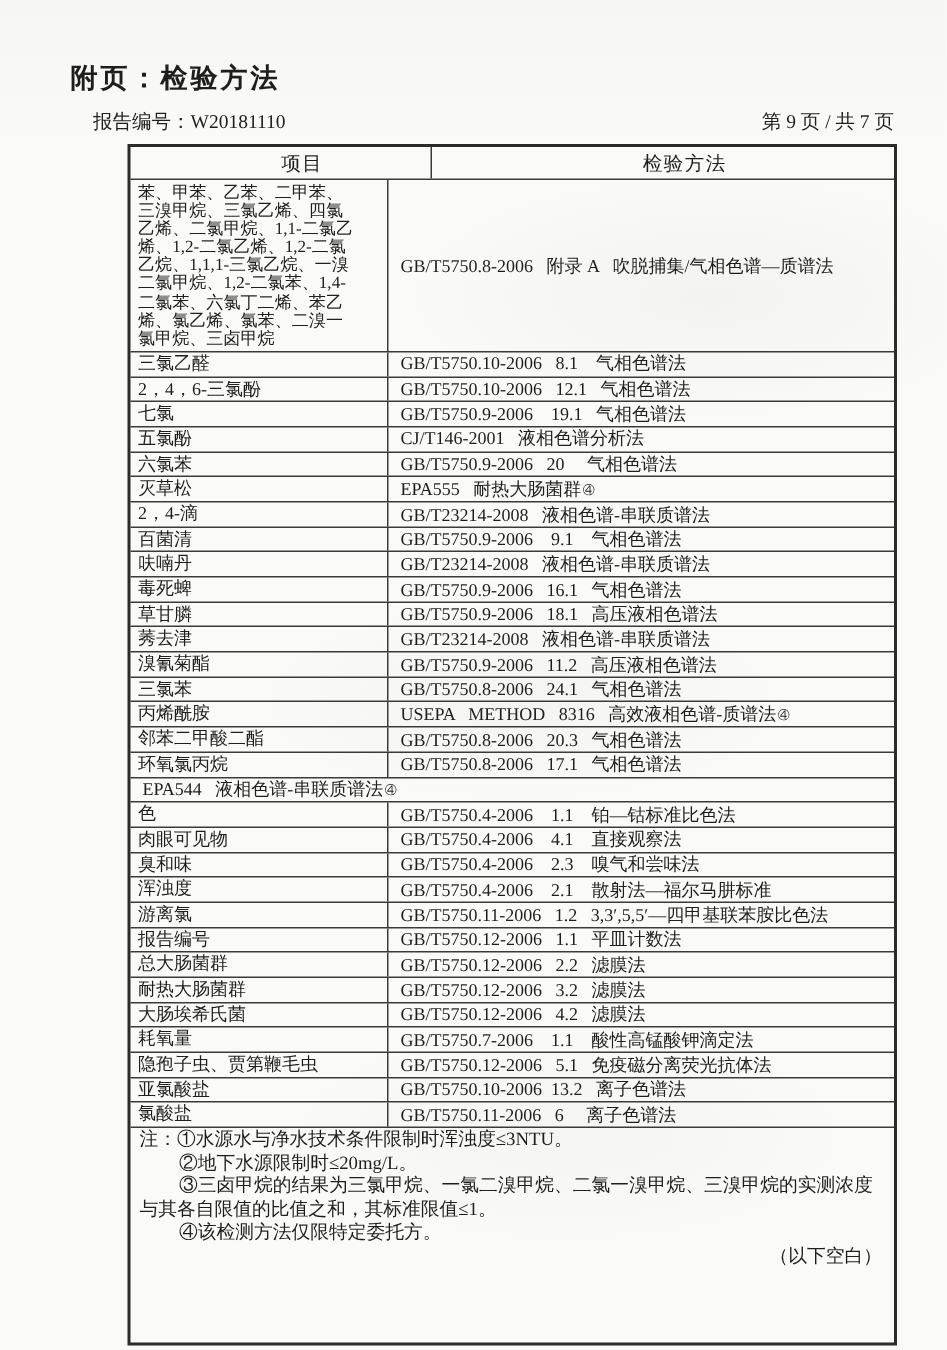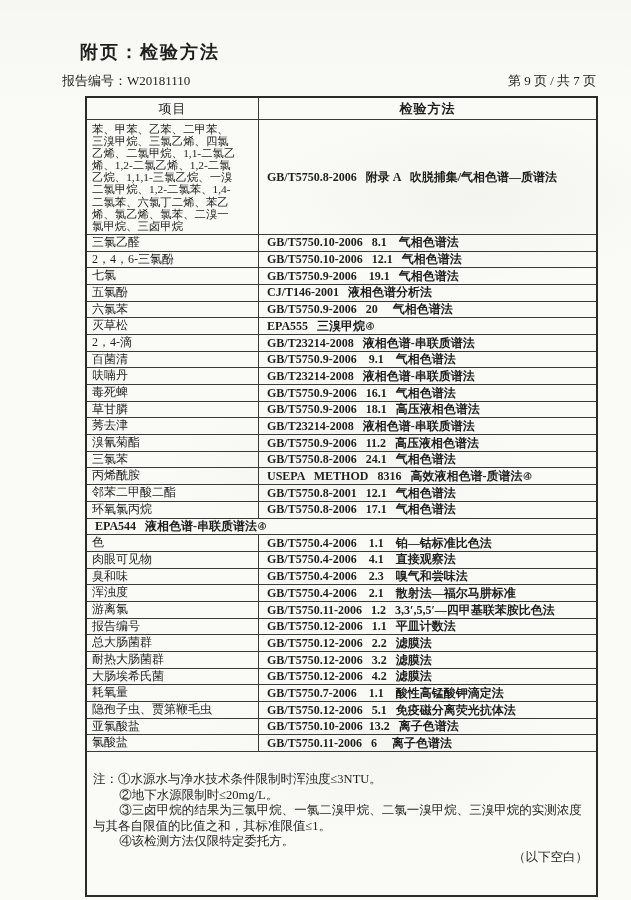--- a/index.html
+++ b/index.html
@@ -11,60 +11,61 @@
   }
   .scan-texture{
     position:absolute;inset:0;pointer-events:none;
     background:
       radial-gradient(ellipse 300px 120px at 75% 22%, rgba(110,110,110,0.05), transparent 70%),
       radial-gradient(ellipse 260px 100px at 55% 52%, rgba(110,110,110,0.045), transparent 70%),
       radial-gradient(ellipse 280px 110px at 60% 84%, rgba(110,110,110,0.04), transparent 70%),
       linear-gradient(180deg, rgba(0,0,0,0.015), rgba(0,0,0,0) 12%);
   }
   .page-title{
-    position:absolute;left:80px;top:40px;
+    position:absolute;left:47px;top:40px;
     font-size:18px;font-weight:bold;letter-spacing:2px;
   }
   .meta-row{
     position:absolute;left:62px;top:72px;width:534px;
     display:flex;justify-content:space-between;align-items:flex-start;
     font-size:13px;
   }
   .doc-table{
     position:absolute;left:85px;top:96px;width:509px;
     border:2px solid #2b2b2b;
     background:transparent;
     font-size:12px;
   }
   .t-row{display:flex;border-top:1px solid #3a3a3a;}
   .t-row.header-row{border-top:none;height:21px;font-size:13px;}
   .t-cell{box-sizing:border-box;}
   .col-item{width:172px;border-right:1px solid #3a3a3a;flex:0 0 auto;}
-  .col-method{flex:1 1 auto;font-weight:bold;}
+  .col-method{flex:1 1 auto;}
   .header-row .t-cell{
     display:flex;align-items:center;justify-content:center;
     letter-spacing:1px;
+    margin-left:29px;
   }
   .data-row{min-height:15.7px;}
   .data-row .col-item{
     padding:1px 4px 0 5px;line-height:13.6px;
   }
   .data-row .col-method{
     padding:1px 2px 0 8px;line-height:13.6px;white-space:pre-wrap;
     display:flex;align-items:center;text-align:right;
   }
   .data-row.row-first .col-item{
     padding:3px 20px 2px 5px;line-height:12.1px;font-size:11.4px;
   }
   .data-row.row-first .col-method{align-items:center;}
   sup.fnote{font-size:8px;line-height:0;vertical-align:super;margin-left:1px;}
   .notes{
     border-top:1px solid #3a3a3a;
     height:144px;box-sizing:border-box;
-    padding:20px 8px 0 6px;
+    padding:0 8px 0 6px;
     font-size:12.5px;line-height:15.5px;
   }
   .note-line{margin:0;text-indent:2.1em;}
   .note-line.first{text-indent:0;}
   .note-line.trailing{text-indent:0;text-align:right;}
 </style>
 </head>
 <body>
 
 <div class="scan-texture"></div>
@@ -107,21 +108,21 @@
     <div class="t-cell col-method"><span>CJ/T146-2001   液相色谱分析法</span></div>
   </div>
 
   <div class="t-row data-row">
     <div class="t-cell col-item">六氯苯</div>
     <div class="t-cell col-method"><span>GB/T5750.9-2006   20     气相色谱法</span></div>
   </div>
 
   <div class="t-row data-row">
     <div class="t-cell col-item">灭草松</div>
-    <div class="t-cell col-method"><span>EPA555   三溴甲烷</span><sup class="fnote">④</sup></div>
+    <div class="t-cell col-method"><span>EPA555   耐热大肠菌群</span><sup class="fnote">④</sup></div>
   </div>
 
   <div class="t-row data-row">
     <div class="t-cell col-item">2，4-滴</div>
     <div class="t-cell col-method"><span>GB/T23214-2008   液相色谱-串联质谱法</span></div>
   </div>
 
   <div class="t-row data-row">
     <div class="t-cell col-item">百菌清</div>
     <div class="t-cell col-method"><span>GB/T5750.9-2006    9.1    气相色谱法</span></div>
@@ -157,21 +158,21 @@
     <div class="t-cell col-method"><span>GB/T5750.8-2006   24.1   气相色谱法</span></div>
   </div>
 
   <div class="t-row data-row">
     <div class="t-cell col-item">丙烯酰胺</div>
     <div class="t-cell col-method"><span>USEPA   METHOD   8316   高效液相色谱-质谱法</span><sup class="fnote">④</sup></div>
   </div>
 
   <div class="t-row data-row">
     <div class="t-cell col-item">邻苯二甲酸二酯</div>
-    <div class="t-cell col-method"><span>GB/T5750.8-2001   12.1   气相色谱法</span></div>
+    <div class="t-cell col-method"><span>GB/T5750.8-2006   20.3   气相色谱法</span></div>
   </div>
 
   <div class="t-row data-row">
     <div class="t-cell col-item">环氧氯丙烷</div>
     <div class="t-cell col-method"><span>GB/T5750.8-2006   17.1   气相色谱法</span></div>
   </div>
 
   <div class="t-row data-row">
     <div class="t-cell col-method"><span>EPA544   液相色谱-串联质谱法</span><sup class="fnote">④</sup></div>
   </div>

